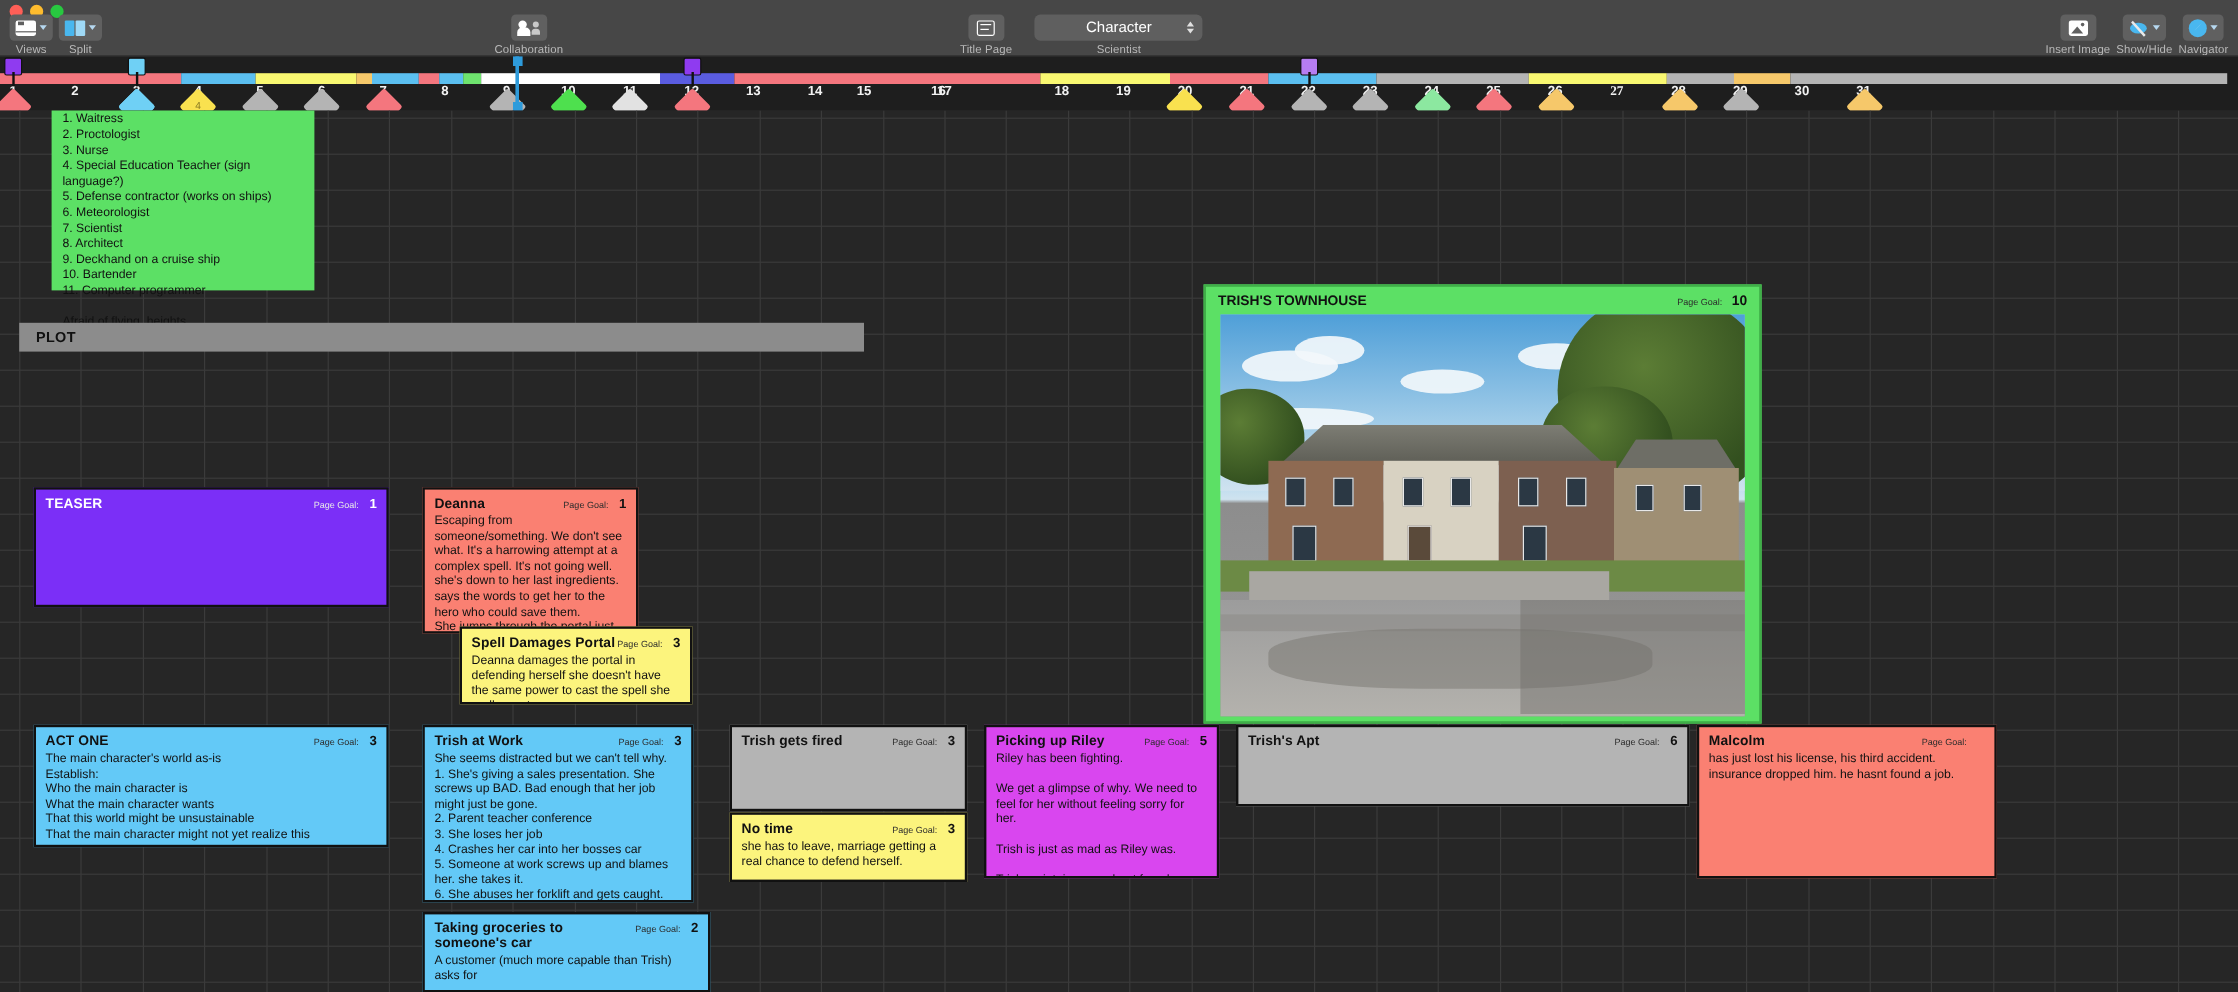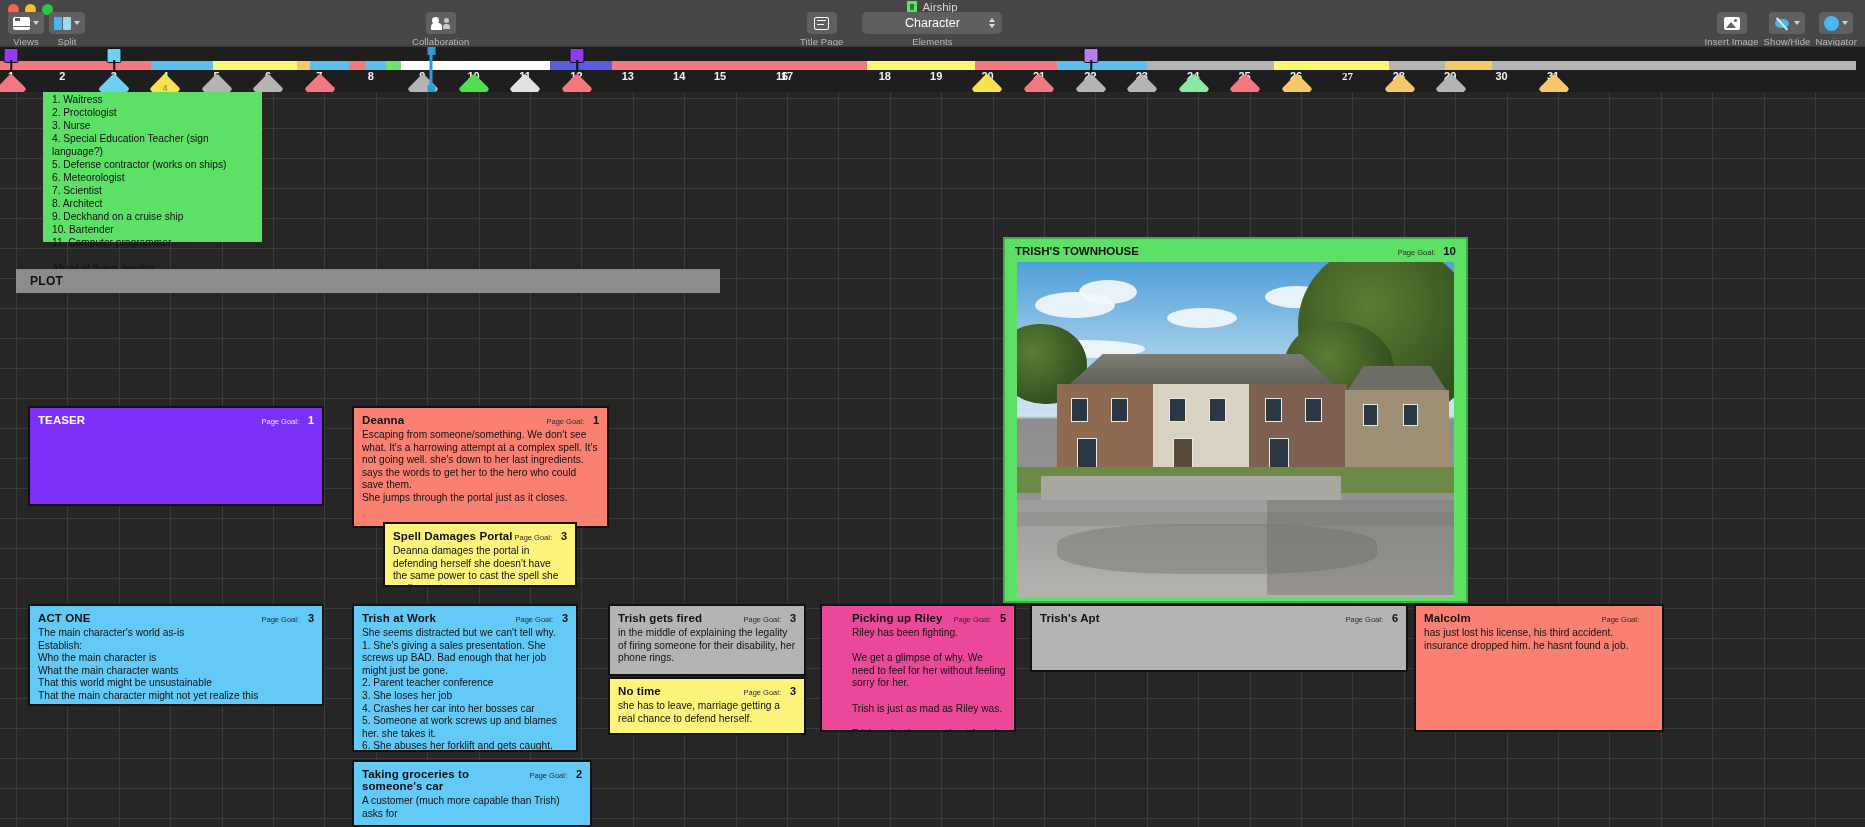--- a/index.html
+++ b/index.html
@@ -145,24 +145,20 @@
 </head>
 <body>
 
 <div id="titlebar">
   <div class="traffic">
     <div class="tl r"></div>
     <div class="tl y"></div>
     <div class="tl g"></div>
   </div>
 
-  <div class="win-title">
-    <span class="doc-ico"></span>
-    <span>Airship</span>
-  </div>
 
   <div class="tb-group" style="left:8px;">
     <div class="tb-item">
       <div class="tb-btn">
         <span class="ic-views"></span>
         <span class="chev"></span>
       </div>
       <div class="tb-lbl">Views</div>
     </div>
     <div class="tb-item">
@@ -197,21 +193,21 @@
       <div class="tb-lbl">Title Page</div>
     </div>
     <div class="tb-item" style="margin-left:14px;">
       <div class="elements-sel">
         <span class="txt">Character</span>
         <span class="updn">
             <i class="u"></i>
             <i class="d"></i>
           </span>
       </div>
-      <div class="tb-lbl">Elements</div>
+      <div class="tb-lbl">Scientist</div>
     </div>
   </div>
 
   <div class="tb-group" style="right:8px;">
     <div class="tb-item">
       <div class="tb-btn">
           <span class="ic-img"></span>
         </div>
       <div class="tb-lbl">Insert Image</div>
     </div>
@@ -463,21 +459,21 @@
   </div>
 
   <div id="cards-layer">
       <div class="card light" style="left: 28px; top: 314px; width: 296px; height: 100px; background: rgb(123, 47, 247);">
         <div class="chead">
           <div class="ctitle">TEASER</div>
           <div class="cpg">Page Goal:</div>
           <div class="cnum">1</div>
         </div>
       </div>
-      <div class="card" style="left: 352px; top: 314px; width: 257px; height: 122px; background: rgb(250, 128, 114);">
+      <div class="card" style="left: 352px; top: 314px; width: 180px; height: 122px; background: rgb(250, 128, 114);">
         <div class="chead">
           <div class="ctitle">Deanna</div>
           <div class="cpg">Page Goal:</div>
           <div class="cnum">1</div>
         </div>
         <div class="cbody">Escaping from someone/something. We don't see what. It's a harrowing attempt at a complex spell. It's not going well. she's down to her last ingredients. says the words to get her to the hero who could save them.
 She jumps through the portal just as it closes.</div>
       </div>
       <div class="card" style="left: 383px; top: 430px; width: 194px; height: 65px; background: rgb(252, 244, 125);">
         <div class="chead">
@@ -524,31 +520,30 @@
           <div class="cnum">2</div>
         </div>
         <div class="cbody">A customer (much more capable than Trish) asks for</div>
       </div>
       <div class="card" style="left: 608px; top: 512px; width: 198px; height: 72px; background: rgb(180, 180, 180);">
         <div class="chead">
           <div class="ctitle">Trish gets fired</div>
           <div class="cpg">Page Goal:</div>
           <div class="cnum">3</div>
         </div>
-        <div class="cbody">in the middle of explaining the legality of firing someone for their disability, her phone rings.</div>
       </div>
       <div class="card" style="left: 608px; top: 585px; width: 198px; height: 58px; background: rgb(252, 244, 125);">
         <div class="chead">
           <div class="ctitle">No time</div>
           <div class="cpg">Page Goal:</div>
           <div class="cnum">3</div>
         </div>
         <div class="cbody">she has to leave, marriage getting a real chance to defend herself.</div>
       </div>
-      <div class="card" style="left: 820px; top: 512px; width: 196px; height: 128px; background: #ec4899; padding-left: 22px;">
+      <div class="card" style="left: 820px; top: 512px; width: 196px; height: 128px; background: #d946ef;">
         <div class="chead">
           <div class="ctitle">Picking up Riley</div>
           <div class="cpg">Page Goal:</div>
           <div class="cnum">5</div>
         </div>
         <div class="cbody">Riley has been fighting.
 
 We get a glimpse of why. We need to feel for her without feeling sorry for her.
 
 Trish is just as mad as Riley was.

